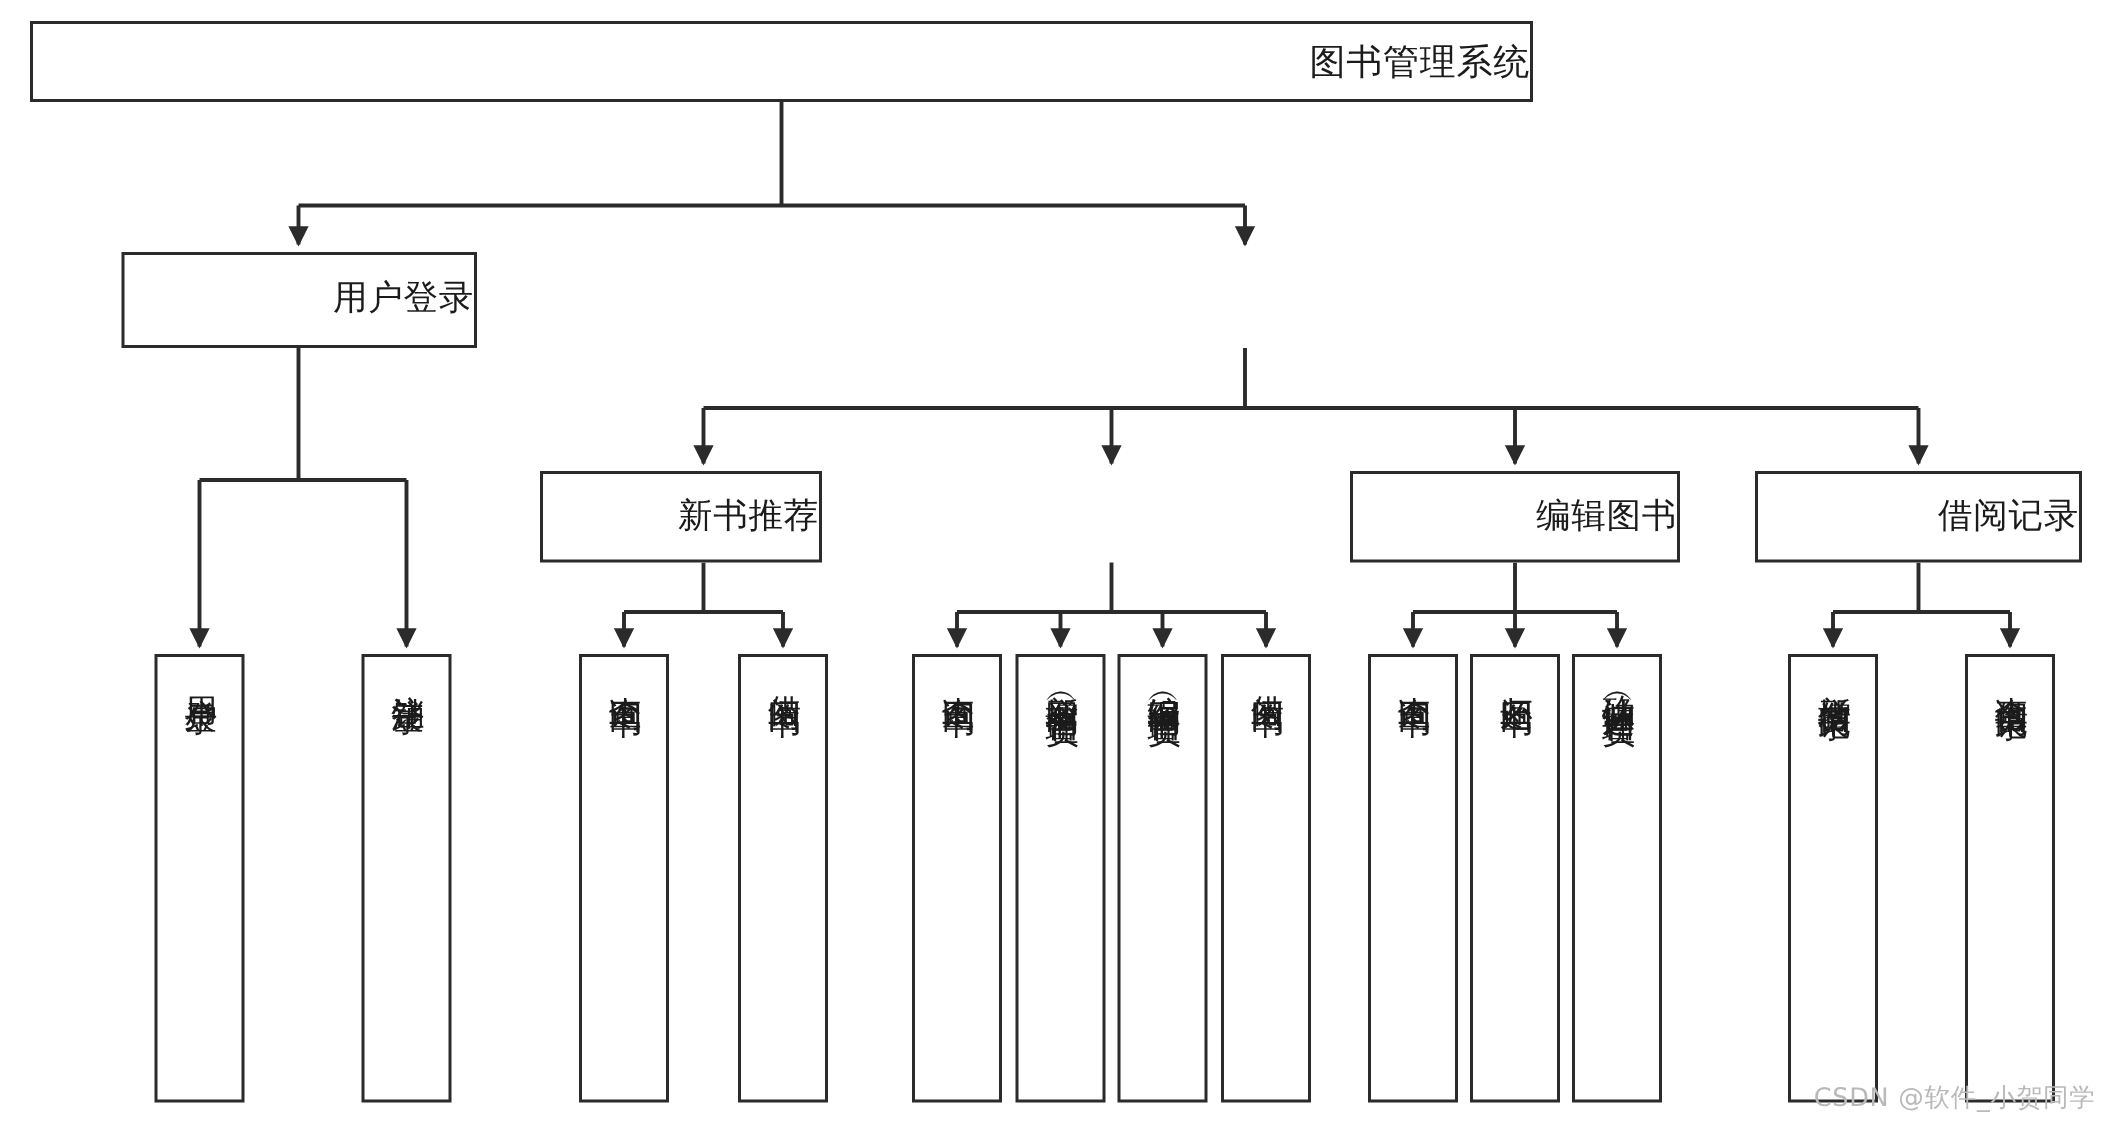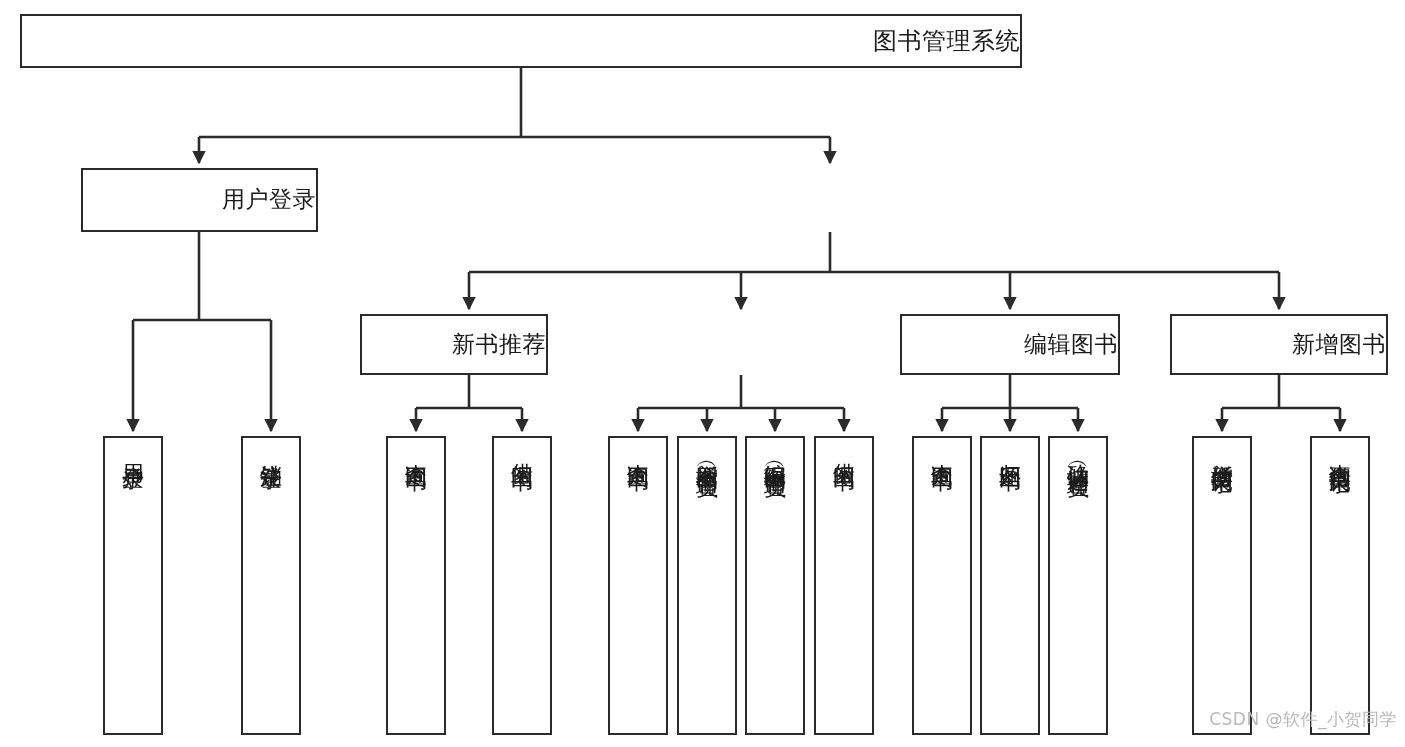--- a/index.html
+++ b/index.html
@@ -59,21 +59,21 @@
     writing-mode: vertical-rl;
     text-orientation: upright;
     font-size: 22px;
     line-height: 1.0;
     letter-spacing: 2px;
     white-space: nowrap;
   }
   .watermark {
     position: absolute;
     right: 8px;
-    bottom: 16px;
+    bottom: 4px;
     font-size: 17px;
     color: #b9b9b9;
     letter-spacing: 0.5px;
     white-space: nowrap;
     margin-top: 46px;
   }
 </style>
 </head>
 <body>
 
@@ -141,21 +141,21 @@
     <span class="label">用户登录</span>
   </div>
 
   <div class="node h" style="left:360px; top:314px; width:188px; height:61px;">
     <span class="label">新书推荐</span>
   </div>
   <div class="node h" style="left:900px; top:314px; width:220px; height:61px;">
     <span class="label">编辑图书</span>
   </div>
   <div class="node h" style="left:1170px; top:314px; width:218px; height:61px;">
-    <span class="label">新增图书</span>
+    <span class="label">借阅记录</span>
   </div>
 
   <div class="node v" style="left:103px; top:436px; width:60px; height:299px;">
     <span class="label">用户登录</span>
   </div>
   <div class="node v" style="left:241px; top:436px; width:60px; height:299px;">
     <span class="label">注销登录</span>
   </div>
 
   <div class="node v" style="left:386px; top:436px; width:60px; height:299px;">

